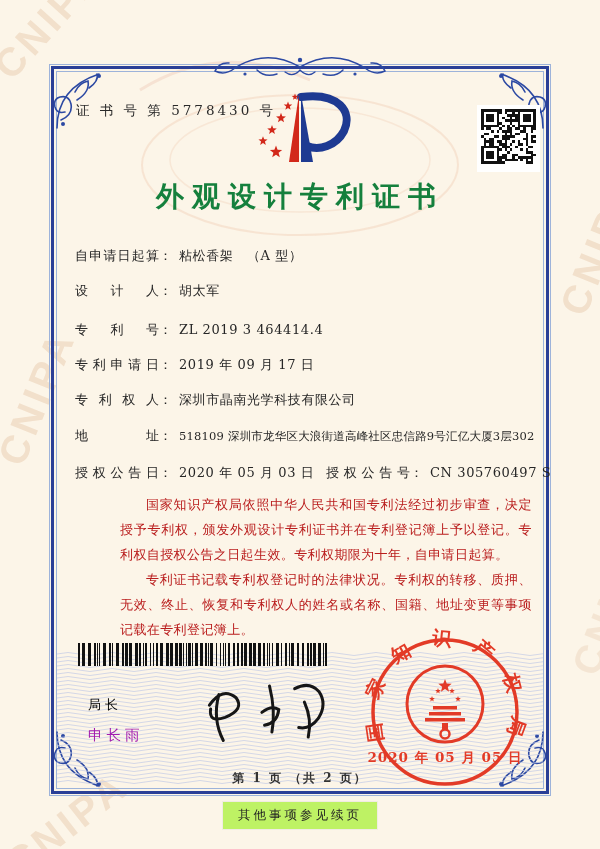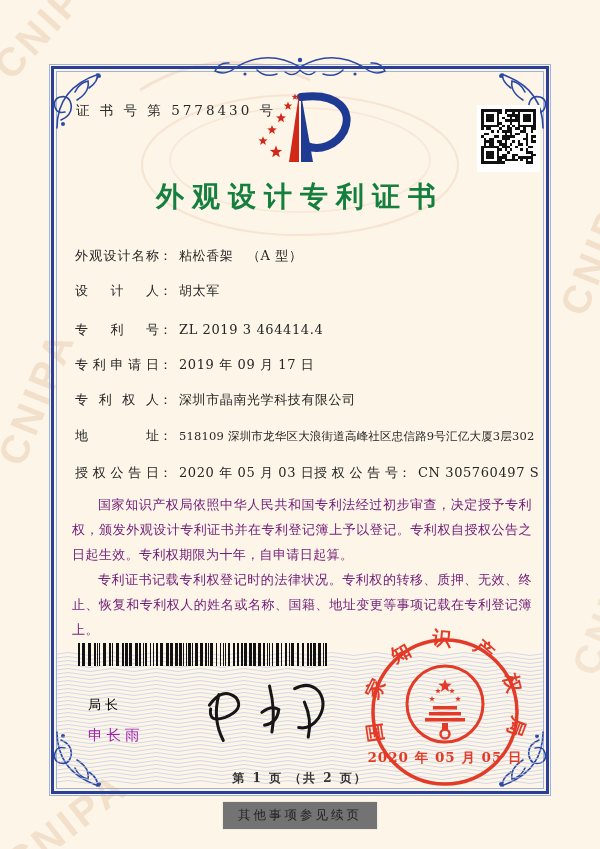--- a/index.html
+++ b/index.html
@@ -54,40 +54,40 @@
   .colon { display:inline-block; }
   .val { margin-left:7px; letter-spacing:0.6px; }
   .row-name     { top:247px; }
   .row-designer { top:282px; }
   .row-patno    { top:321px; }
   .row-filing   { top:356px; }
   .row-patentee { top:391px; }
   .row-address  { top:427px; }
   .row-grant    { top:464px; }
   .row-address .val { font-size:11.5px; letter-spacing:0.2px; }
-  .grant-right { position:absolute; left:239px; top:0; white-space:nowrap; }
+  .grant-right { position:absolute; left:227px; top:0; white-space:nowrap;padding-left:24px; }
   
   .body-text { position:absolute; left:72px; top:492px; width:460px; }
   .body-text p {
     font-size:13px; line-height:25px; text-indent:2em;
-    letter-spacing:0.4px; color:#701a75; text-align:justify;
+    letter-spacing:0.4px; color:#b91c1c; text-align:justify;margin-left:48px;
   }
   
   .barcode { position:absolute; left:78px; top:643px; }
   .officer-title { position:absolute; left:88px; top:696px; font-size:13px; letter-spacing:4px; color:#000000; font-family:"Liberation Sans","DejaVu Sans",sans-serif; }
   .officer-name  { position:absolute; left:88px; top:726px; font-size:14.5px; letter-spacing:4px; color:#a21caf; font-family:"Liberation Sans","DejaVu Sans",sans-serif; }
   .signature { position:absolute; left:200px; top:672px; transform:rotate(-3deg); }
   .seal { position:absolute; left:360px; top:627px; opacity:.94; }
   .page-num {
     position:absolute; left:0; top:770px; width:100%; text-align:center;
     font-size:12px; letter-spacing:2px; color:#333;font-weight:bold;
   }
   .footer-note {
     position:absolute; left:50%; top:802px; transform:translateX(-50%);
-    background:#737373; padding:5px 15px; font-size:12.5px;
+    background:#bef264; padding:5px 15px; font-size:12.5px;
     letter-spacing:3px; color:#222; box-shadow:0 0 0 1px #f0ece2;text-align:right;
   }
 </style>
 </head>
 <body>
 
 <div class="page">
 
   <span class="wm wm1">CNIPA</span>
   <span class="wm wm2">CNIPA</span>
@@ -451,21 +451,21 @@
         <rect x="3" y="20" width="1" height="1" fill="#111"></rect>
         <rect x="4" y="20" width="1" height="1" fill="#111"></rect>
         <rect x="5" y="20" width="1" height="1" fill="#111"></rect>
         <rect x="6" y="20" width="1" height="1" fill="#111"></rect>
       </svg>
   </div>
 
   <div class="title">外观设计专利证书</div>
 
   <div class="row row-name">
-    <span class="lbl">外观设计名称</span><span class="colon">：</span><span class="val">粘松香架　（A 型）</span>
+    <span class="lbl">自申请日起算</span><span class="colon">：</span><span class="val">粘松香架　（A 型）</span>
   </div>
   <div class="row row-designer">
     <span class="lbl">设计人</span><span class="colon">：</span><span class="val">胡太军</span>
   </div>
   <div class="row row-patno">
     <span class="lbl">专利号</span><span class="colon">：</span><span class="val">ZL 2019 3 464414.4</span>
   </div>
   <div class="row row-filing">
     <span class="lbl">专利申请日</span><span class="colon">：</span><span class="val">2019 年 09 月 17 日</span>
   </div>

